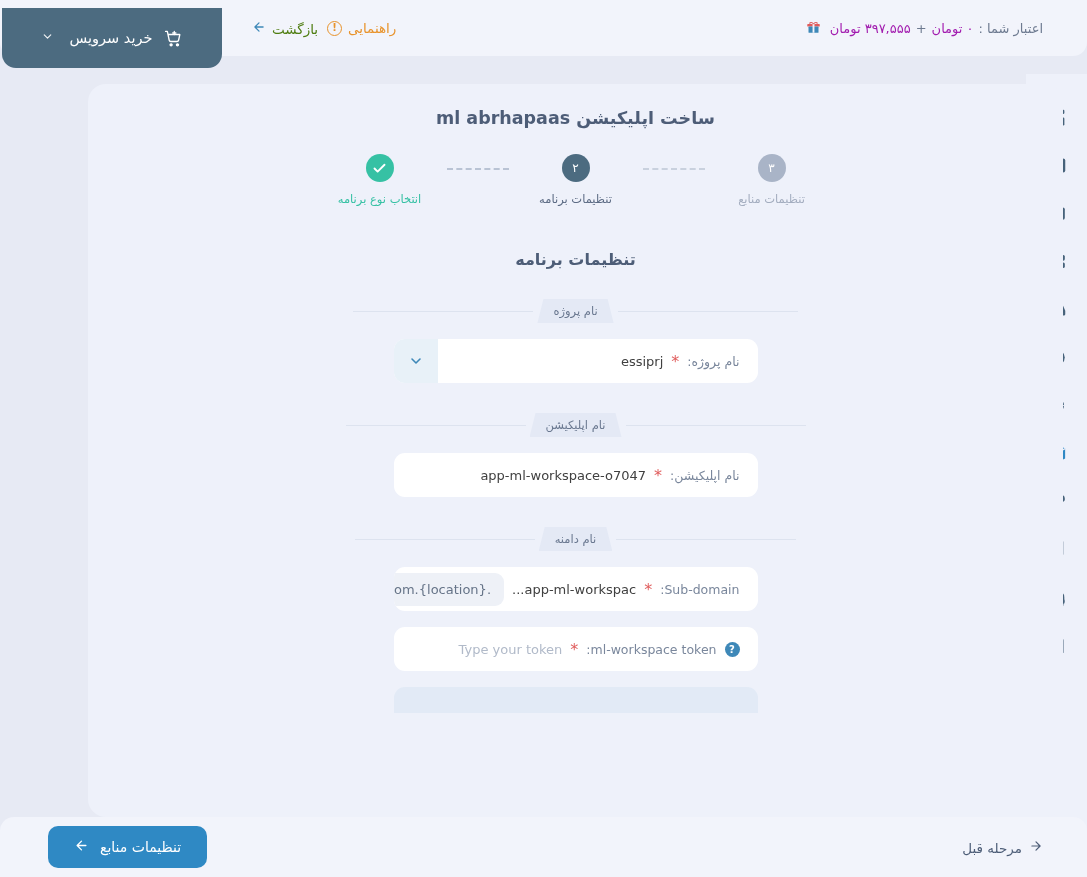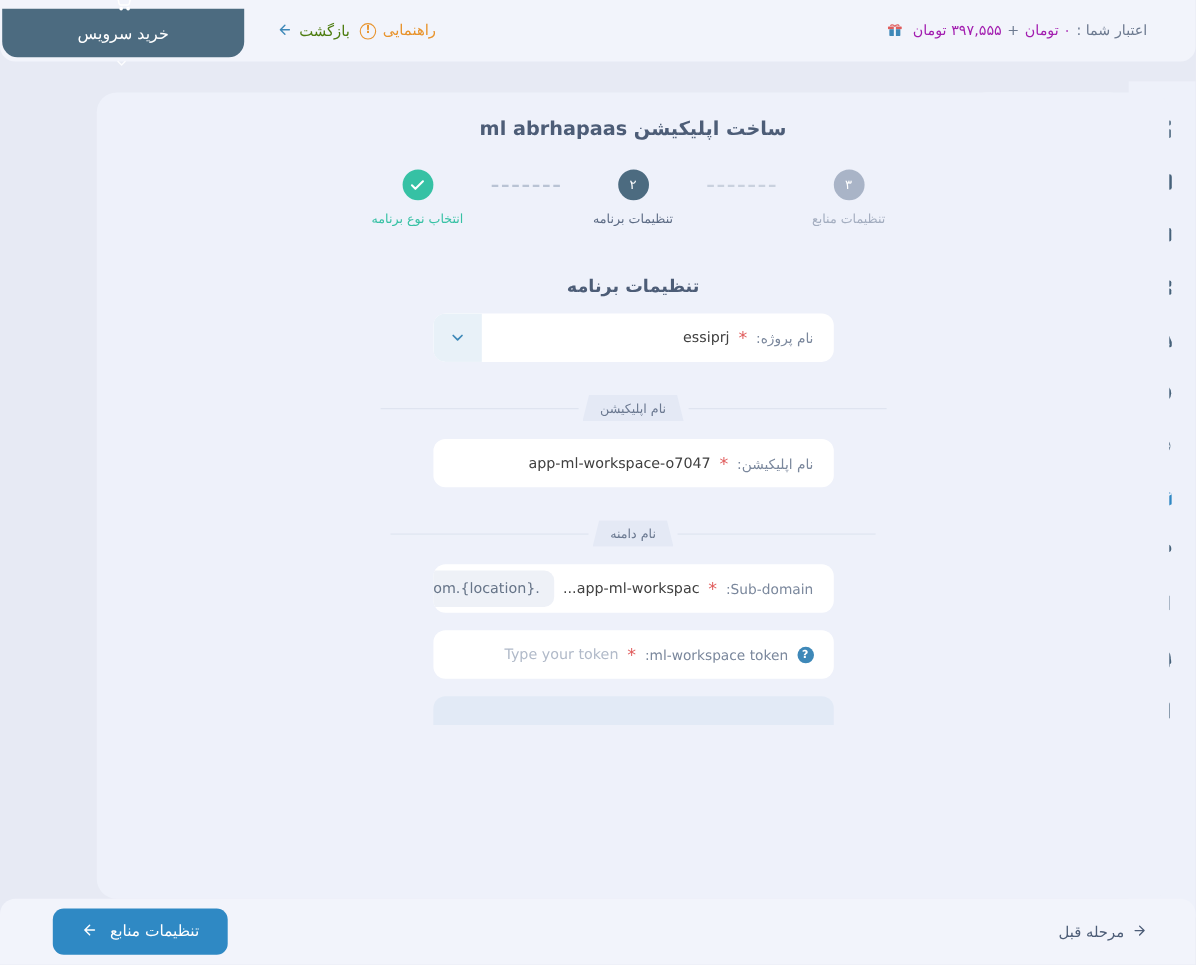--- a/index.html
+++ b/index.html
@@ -14,24 +14,24 @@
   
   .topbar {
     position: absolute; top: 0; right: 0; left: 0; height: 60px;
   }
   .topbar-pill {
     position: absolute; top: 0; right: 0; left: 0; height: 56px;
     background: #f2f4fb;
     border-radius: 0 0 14px 14px;
   }
   .buy-service {
-    position: absolute; top: 8px; left: 2px; width: 220px; height: 44px;
+    position: absolute; top: 8px; left: 2px; width: 220px; height: 60px;
     background: #4c6b80; border-radius: 0 0 14px 14px;
     display: flex; align-items: center; justify-content: center; gap: 12px;
-    color: #fff; font-size: 14.5px; cursor: pointer; flex-direction: column;
+    color: #fff; font-size: 14.5px; cursor: pointer;
   }
   .buy-service .lbl { font-size: 14.5px; letter-spacing: .2px; }
   .cart-ic { display: flex; align-items: center; }
   .chev-d { margin-right: 4px; opacity: .9; }
 
   .back-link {
     position: absolute; top: 20px; left: 252px;
     color: #4d7c0f; font-size: 13.5px; display: flex; align-items: center; gap: 6px;
     cursor: pointer; direction: rtl;
   }
@@ -424,20 +424,25 @@
           <svg width="15" height="15" viewBox="0 0 24 24" fill="none" stroke="#fff" stroke-width="3" stroke-linecap="round" stroke-linejoin="round">
               <path d="M20 6L9 17l-5-5"></path>
             </svg>
         </div>
         <div class="step-lbl done">انتخاب نوع برنامه</div>
       </div>
     </div>
 
     <div class="form-title">تنظیمات برنامه</div>
 
+    <div class="section">
+      <div class="rule"></div>
+      <div class="sec-chip">نام پروژه</div>
+      <div class="rule"></div>
+    </div>
     <div class="field">
       <div class="field-row">
         <span class="f-label">نام پروژه:</span>
         <span class="req">*</span>
         <span class="f-value">essiprj</span>
       </div>
       <div class="chev-box">
         <svg width="16" height="16" viewBox="0 0 24 24" fill="none" stroke="currentColor" stroke-width="2.4" stroke-linecap="round" stroke-linejoin="round">
             <path d="M6 9l6 6 6-6"></path>
           </svg>

